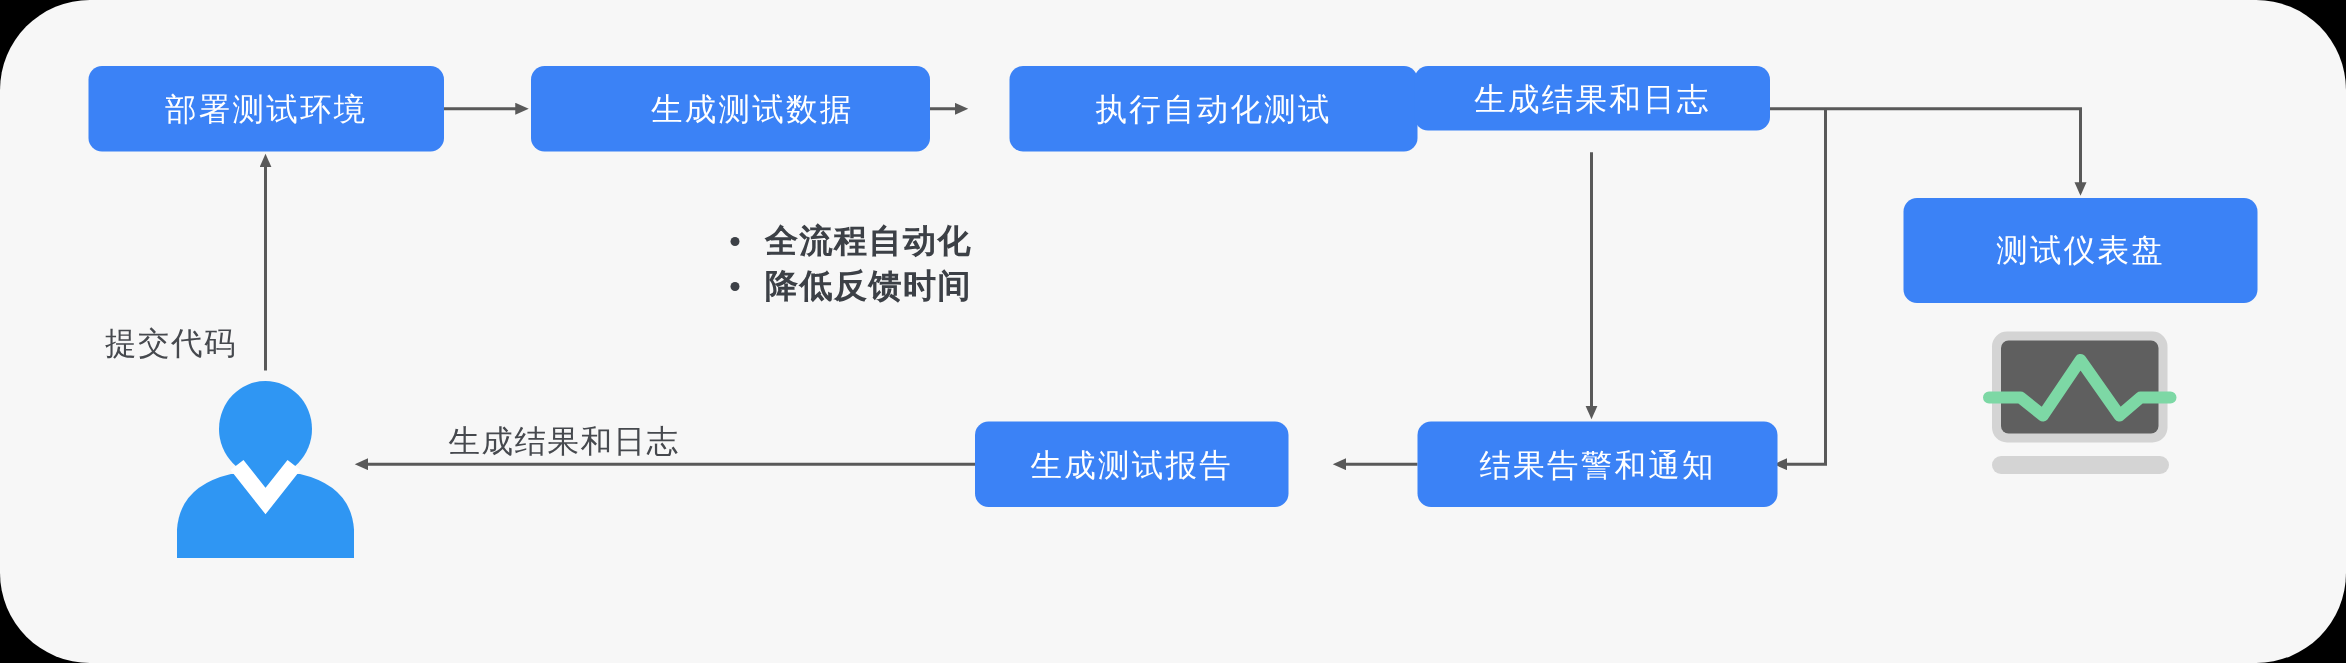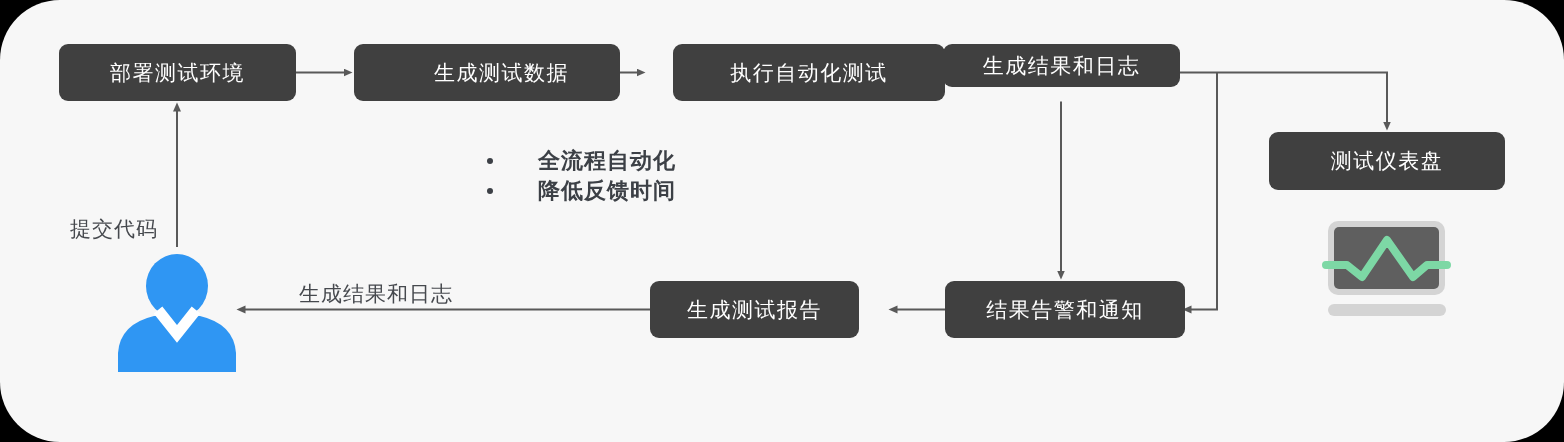--- a/index.html
+++ b/index.html
@@ -11,35 +11,35 @@
   .canvas {
     position: relative;
     width: 1564px;
     height: 442px;
     background: #F7F7F7;
     border-radius: 60px;
     overflow: hidden;
   }
   .node {
     position: absolute;
-    background: #404040;
+    background: #3b82f6;
     color: #FFFFFF;
     border-radius: 9px;
     display: flex;
     align-items: center;
     justify-content: center;
     font-size: 21px;
     letter-spacing: 1.5px;
     white-space: nowrap;
   }
   #n-deploy     { left: 59px;   top: 44px;  width: 237px; height: 57px; }
   #n-gendata    { left: 354px;  top: 44px;  width: 237px; height: 57px; padding-left: 29px; }
   #n-runtests   { left: 648px;  top: 44px;  width: 272px; height: 57px; margin-left: 25px; }
   #n-results    { left: 943px;  top: 44px;  width: 237px; height: 43px; }
-  #n-dashboard  { left: 1269px; top: 132px; width: 236px; height: 58px; text-align: center; }
+  #n-dashboard  { left: 1269px; top: 132px; width: 236px; height: 70px; text-align: center; }
   #n-alerts     { left: 945px;  top: 281px; width: 240px; height: 57px; }
   #n-report     { left: 650px;  top: 281px; width: 209px; height: 57px; }
 
   #connector-layer {
     position: absolute;
     left: 0; top: 0;
     width: 1564px;
     height: 442px;
     pointer-events: none;
   }
@@ -59,21 +59,20 @@
     top: 146px;
     color: #3C4046;
     font-size: 22px;
     font-weight: bold;
     letter-spacing: 1px;
   }
   .callout-row {
     display: flex;
     align-items: center;
     height: 30px;
-    gap: 28px;
   }
   .callout-dot {
     width: 6px;
     height: 6px;
     border-radius: 50%;
     background: #3C4046;
     margin-right: 17px;
     flex: 0 0 auto;
   }
 

